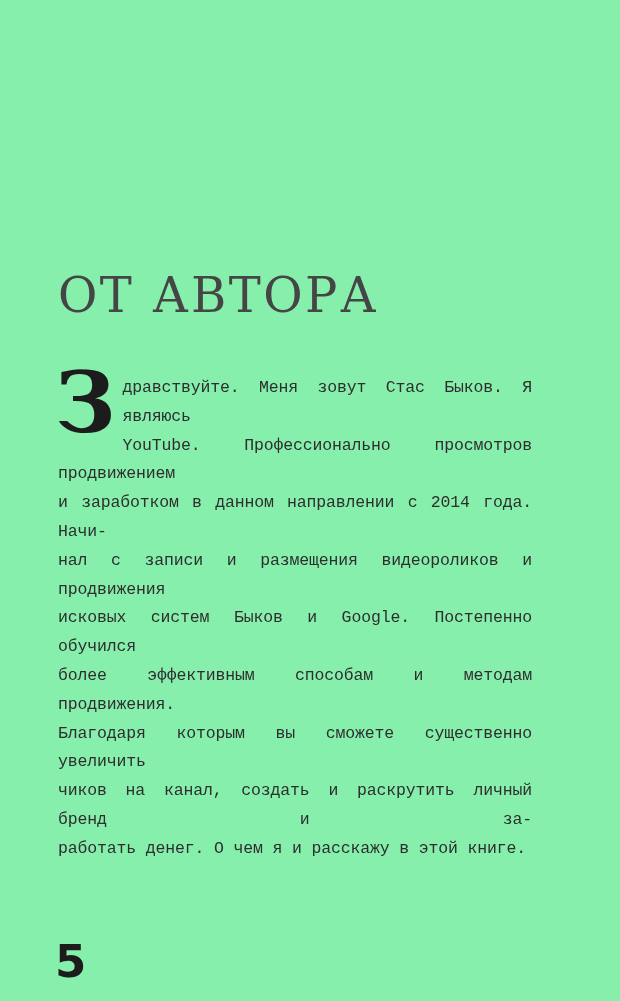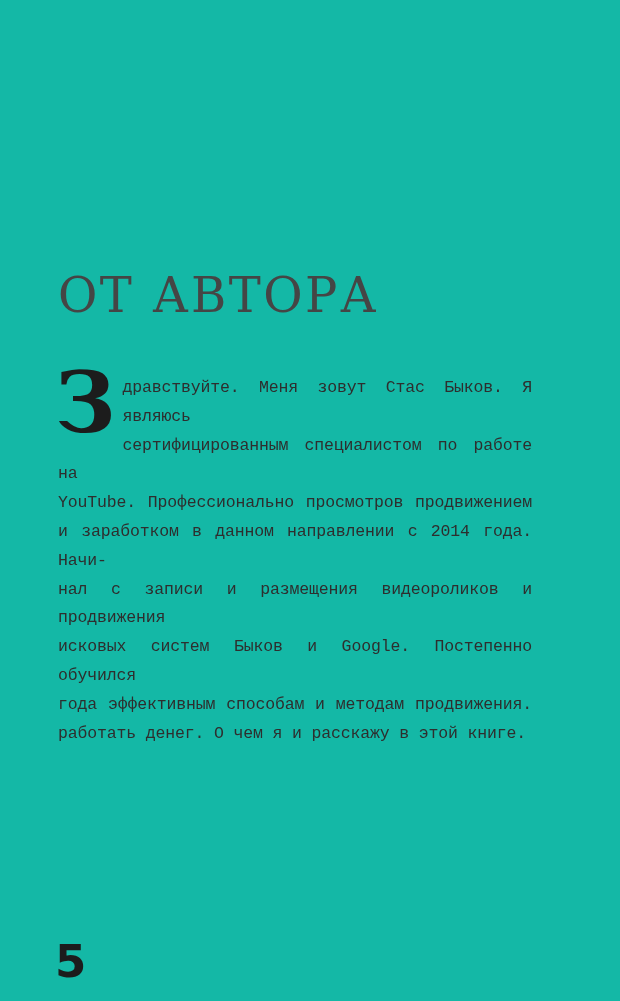--- a/index.html
+++ b/index.html
@@ -4,21 +4,21 @@
 <style>
   html, body { margin: 0; padding: 0; }
   body {
     width: 620px; height: 1001px;
     background: #f6f6f6;
     font-family: "DejaVu Serif", serif;
   }
   .scan-page {
     position: relative;
     width: 620px; height: 1001px;
-    background: #14b8a6;
+    background: #86efac;
     overflow: hidden;
   }
   .text-block {
     position: absolute;
     left: 58px; top: 0;
     width: 474px;
   }
   .chapter-title {
     margin: 0;
     padding-top: 270px;
@@ -71,26 +71,27 @@
 <body>
 
 <div class="scan-page">
   <main class="text-block">
     <h1 class="chapter-title">ОТ АВТОРА</h1>
 
     <section class="paragraph para-intro">
       <span class="dropcap">З</span>
       <div class="lines">
           <div class="line">дравствуйте. Меня зовут Стас Быков. Я являюсь</div>
-          <div class="line">сертифицированным специалистом по работе на</div>
           <div class="line">YouTube. Профессионально просмотров продвижением</div>
           <div class="line">и заработком в данном направлении с 2014 года. Начи-</div>
           <div class="line">нал с записи и размещения видеороликов и продвижения</div>
           <div class="line">исковых систем Быков и Google. Постепенно обучился</div>
-          <div class="line">года эффективным способам и методам продвижения.</div>
+          <div class="line">более эффективным способам и методам продвижения.</div>
+          <div class="line">Благодаря которым вы сможете существенно увеличить</div>
+          <div class="line">чиков на канал, создать и раскрутить личный бренд и за-</div>
           <div class="line last">работать денег. О чем я и расскажу в этой книге.</div>
         </div>
     </section>
 
   </main>
 
   <div class="page-number">5</div>
 </div>
 
 </body></html>

